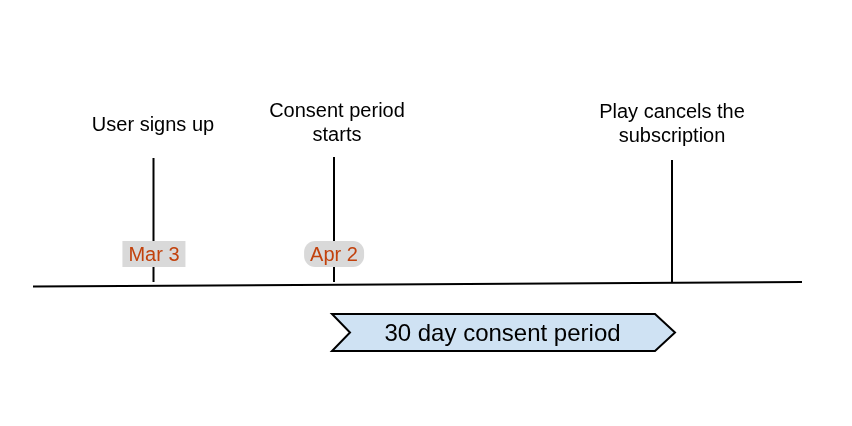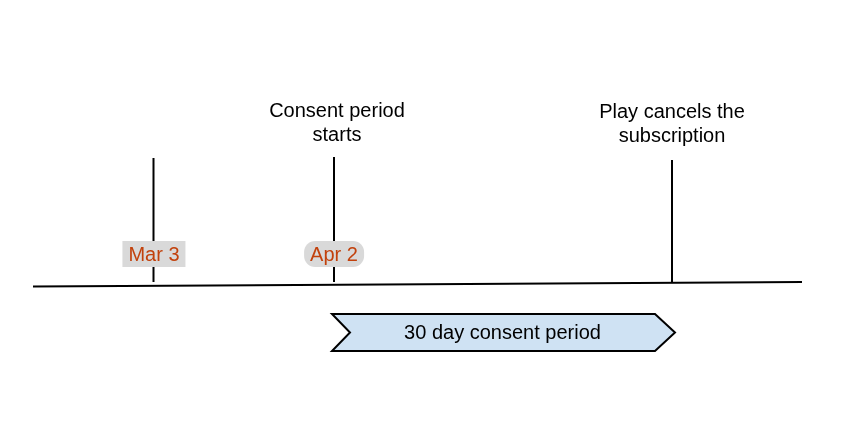--- a/index.html
+++ b/index.html
@@ -38,40 +38,41 @@
   }
   .banner-text {
     position: absolute;
     left: 350px;
     top: 314px;
     width: 305px;
     height: 37px;
     display: flex;
     align-items: center;
     justify-content: center;
-    font-size: 20px;
+    font-size: 24px;
     color: #000000;
   }
 </style>
 </head>
 <body>
 
 <div class="canvas">
 
   <svg class="layer-svg" viewBox="0 0 852 426">
 
     <line x1="153.5" y1="158" x2="153.5" y2="282" stroke-width="2" stroke="#000000"></line>
     <line x1="334" y1="157" x2="334" y2="282" stroke-width="2" stroke="#000000"></line>
     <line x1="672" y1="160" x2="672" y2="282" stroke-width="2" stroke="#000000"></line>
 
     <line x1="33" y1="286.5" x2="802" y2="282" stroke-width="2" stroke="#000000"></line>
 
     <polygon points="332,314 655,314 675,332.5 655,351 332,351 350,332.5" stroke-width="2" stroke-linejoin="miter" stroke="#000000" fill="#cfe2f3"></polygon>
   </svg>
 
+  <div class="event" style="left:153px; top:112px;">User signs up</div>
   <div class="event" style="left:337px; top:98px;">Consent period
 starts</div>
   <div class="event" style="left:672px; top:99px;">Play cancels the
 subscription</div>
 
   <div class="date-chip" style="left: 154px; top: 241px; background-color: rgb(217, 217, 217);">Mar 3</div>
   <div class="date-chip" style="left: 334px; top: 241px; background-color: rgb(217, 217, 217); border-radius: 11px;">Apr 2</div>
 
   <div class="banner-text">30 day consent period</div>
 

